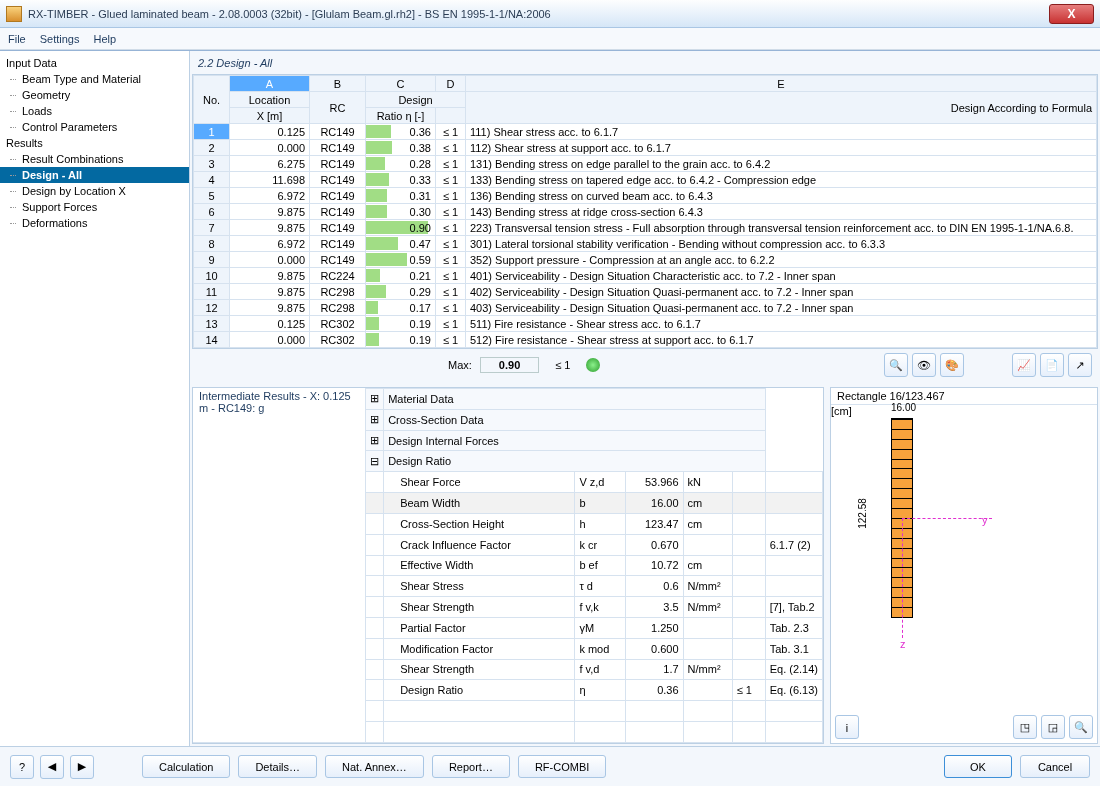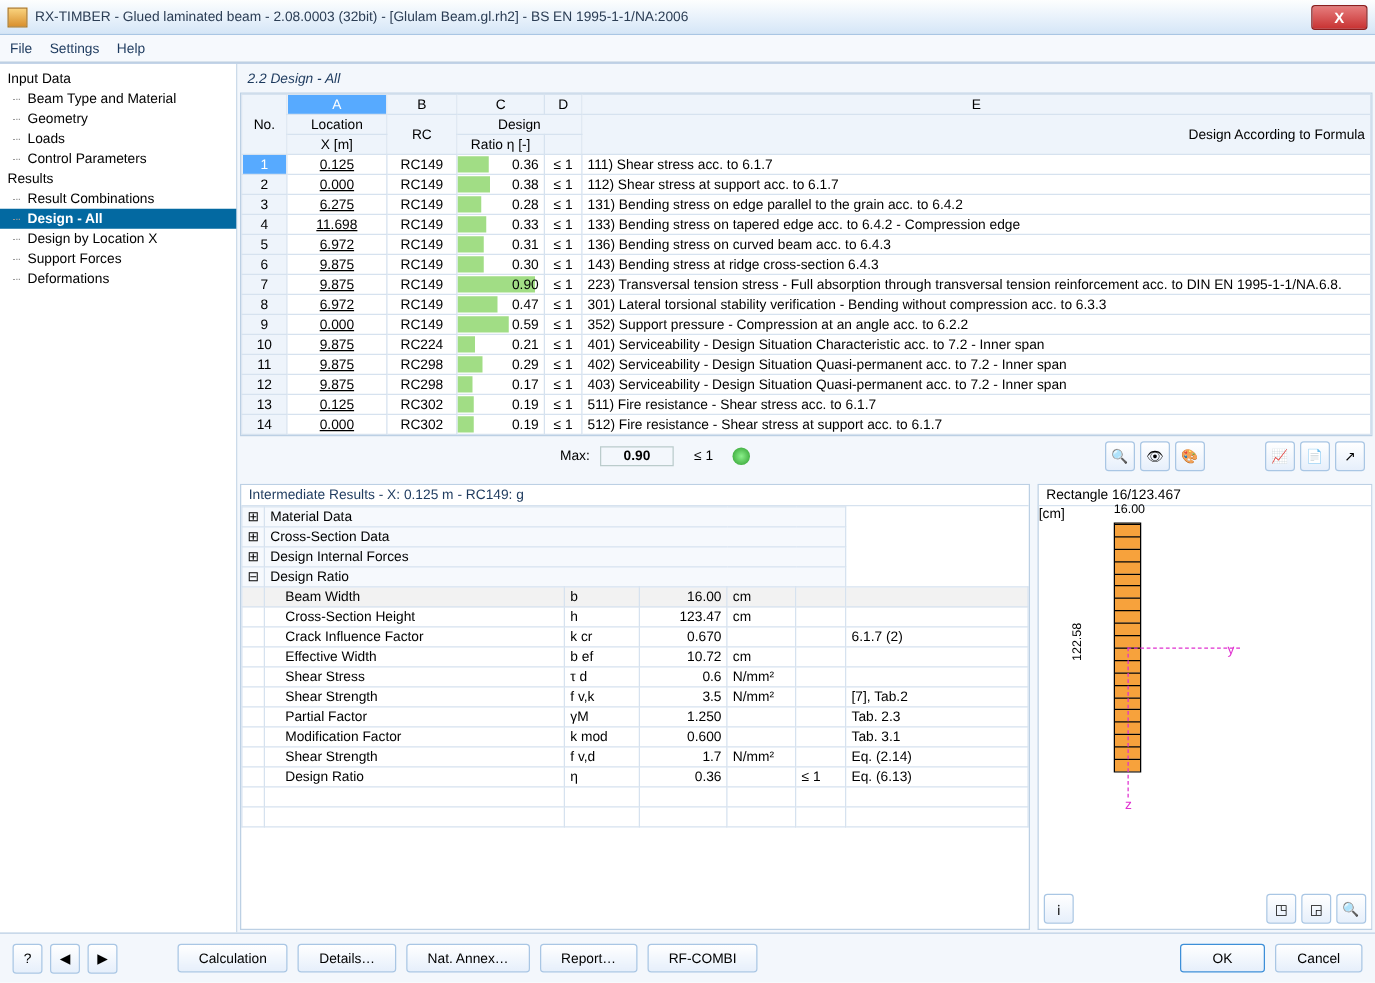--- a/index.html
+++ b/index.html
@@ -30,38 +30,38 @@
 .panetitle { padding: 4px 6px; color: #1d3a5e; border-bottom: 1px solid #fff0; font-style: italic; }
 
 
 .tablewrap { background: #fff; border: 1px solid #bcd0e4; }
 .tbl { width: 100%; border-collapse: collapse; table-layout: fixed; }
 .tbl th, .tbl td { border: 1px solid #d6e2ef; height: 16px; padding: 0 4px; white-space: nowrap; overflow: hidden; }
 .tbl th { background: #eef4fb; font-weight: normal; text-align: center; }
 .tbl th.sel { background: #57aaff; color: #fff; }
 .tbl .rownum { background: #eef4fb; text-align: center; width: 28px; }
 .tbl .rownum.sel { background: #57aaff; color: #fff; }
-.tbl td.r { text-align: center; text-decoration: underline; }
+.tbl td.r { text-align: right; }
 .tbl td.c { text-align: center; }
 .ratiocell { position: relative; text-align: right; }
 .ratiocell .bar { position: absolute; left: 0; top: 1px; bottom: 1px; background: #a1dd85; }
 .ratiocell .val { position: relative; z-index: 1; }
 
 
 .maxrow { display: flex; align-items: center; padding: 4px 6px; gap: 8px; }
 .maxrow .lbl { margin-left: 250px; }
 .maxrow .maxval { border: 1px solid #bcc; padding: 1px 18px; font-weight: bold; text-align: right; }
 .maxrow .cond { padding: 1px 8px; }
 .maxrow .ok { width: 14px; height: 14px; background: radial-gradient(#8bf08b, #2a9a2a); border-radius: 50%; }
 .iconbtn { width: 24px; height: 24px; border: 1px solid #a9c6e4; background: linear-gradient(#fff, #e6effb); border-radius: 3px; cursor: pointer; display:inline-flex;align-items:center;justify-content:center; }
 .iconrow { display: flex; gap: 4px; margin-left: auto; }
 
 
 .midpane { display: flex; gap: 6px; flex: 1; margin-top: 6px; overflow: hidden; }
-.midleft { flex: 1; background: #fff; border: 1px solid #bcd0e4; display:flex; flex-direction:column; }
+.midleft { flex: 1; background: #fff; border: 1px solid #bcd0e4; display:flex; flex-direction:row; }
 .midtitle { padding: 2px 6px; border-bottom: 1px solid #d6e2ef; color: #1d3a5e; }
 .midtbl { width: 100%; border-collapse: collapse; }
 .midtbl td { border: 1px solid #d6e2ef; height: 16px; padding: 0 4px; white-space: nowrap; }
 .midtbl .exp { width: 12px; text-align: center; background: #fff; }
 .midtbl .grp { background: #f6f9fd; }
 .midtbl td.r { text-align: right; }
 .midtbl tr.hl td { background: #f2f2f2; }
 
 .midright { width: 268px; background: #fff; border: 1px solid #bcd0e4; position: relative; }
 .midright .title { padding: 2px 6px; border-bottom: 1px solid #d6e2ef; }
@@ -297,20 +297,29 @@
                 <td class="grp" colspan="5">Cross-Section Data</td>
               </tr>
               <tr>
                 <td class="exp grp">⊞</td>
                 <td class="grp" colspan="5">Design Internal Forces</td>
               </tr>
               <tr>
                 <td class="exp grp">⊟</td>
                 <td class="grp" colspan="5">Design Ratio</td>
               </tr>
+              <tr>
+                <td class="exp"></td>
+                <td style="padding-left:16px;width:240px">Shear Force</td>
+                <td style="width:60px">V z,d</td>
+                <td class="r" style="width:70px">53.966</td>
+                <td style="width:55px">kN</td>
+                <td style="width:40px"></td>
+                <td></td>
+              </tr>
               <tr class="hl">
                 <td class="exp"></td>
                 <td style="padding-left:16px;width:240px">Beam Width</td>
                 <td style="width:60px">b</td>
                 <td class="r" style="width:70px">16.00</td>
                 <td style="width:55px">cm</td>
                 <td style="width:40px"></td>
                 <td></td>
               </tr>
               <tr>

